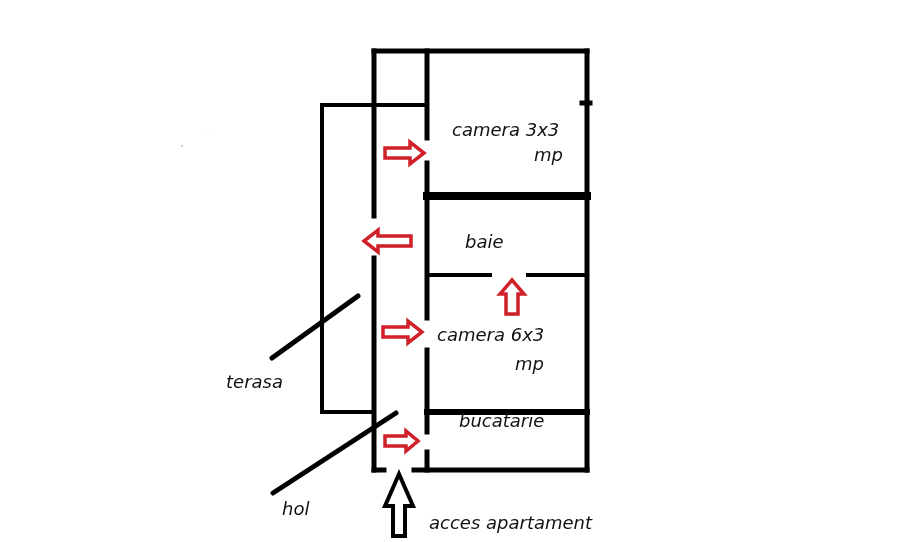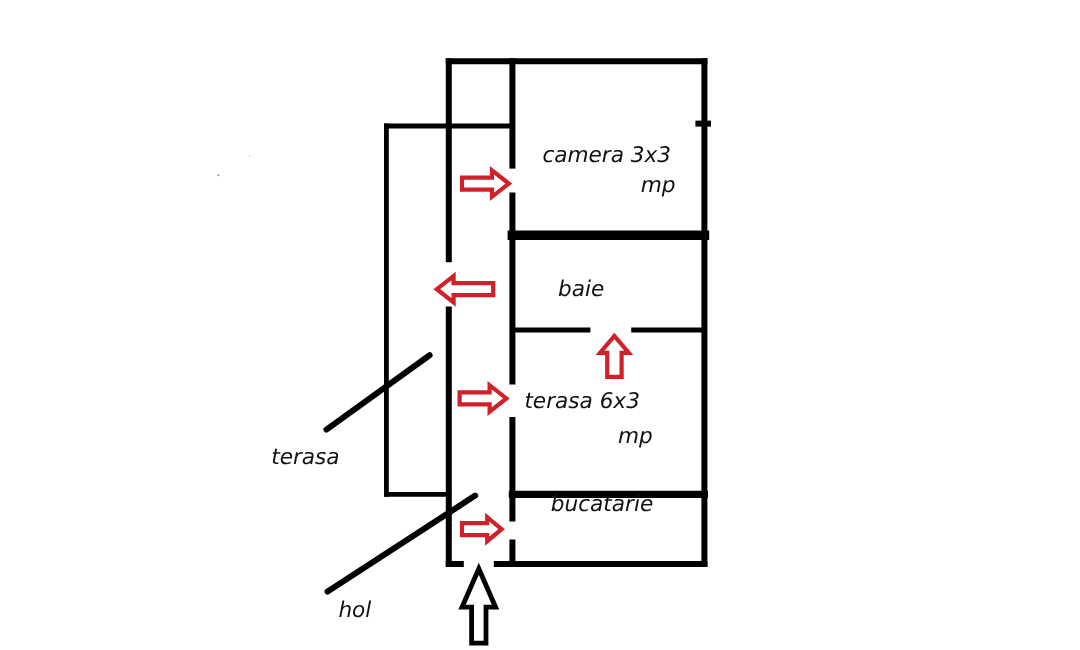--- a/index.html
+++ b/index.html
@@ -90,21 +90,22 @@
 
     <path d="M393,536 L393,506 L385,506 L399,474 L413,506 L405,506 L405,536 Z" stroke="#000" stroke-width="4" fill="#ffffff" stroke-linejoin="miter"></path>
   </svg>
 
   
   <div class="label" style="left:452px; top:121px;">camera 3x3</div>
   <div class="label" style="left:534px; top:146px;">mp</div>
 
   <div class="label" style="left:465px; top:233px;text-align:center;">baie</div>
 
-  <div class="label" style="left:437px; top:326px;">terasa 6x3</div>
+  <div class="label" style="left:437px; top:326px;">camera 6x3</div>
   <div class="label" style="left:515px; top:355px;">mp</div>
 
   <div class="label" style="left:459px; top:412px;">bucatarie</div>
 
   
   <div class="label" style="left:226px; top:373px;text-align:right;">terasa</div>
   <div class="label" style="left:266px; top:500px;margin-left:16px;">hol</div>
+  <div class="label" style="left:429px; top:514px;">acces apartament</div>
 </div>
 
 </body></html>

